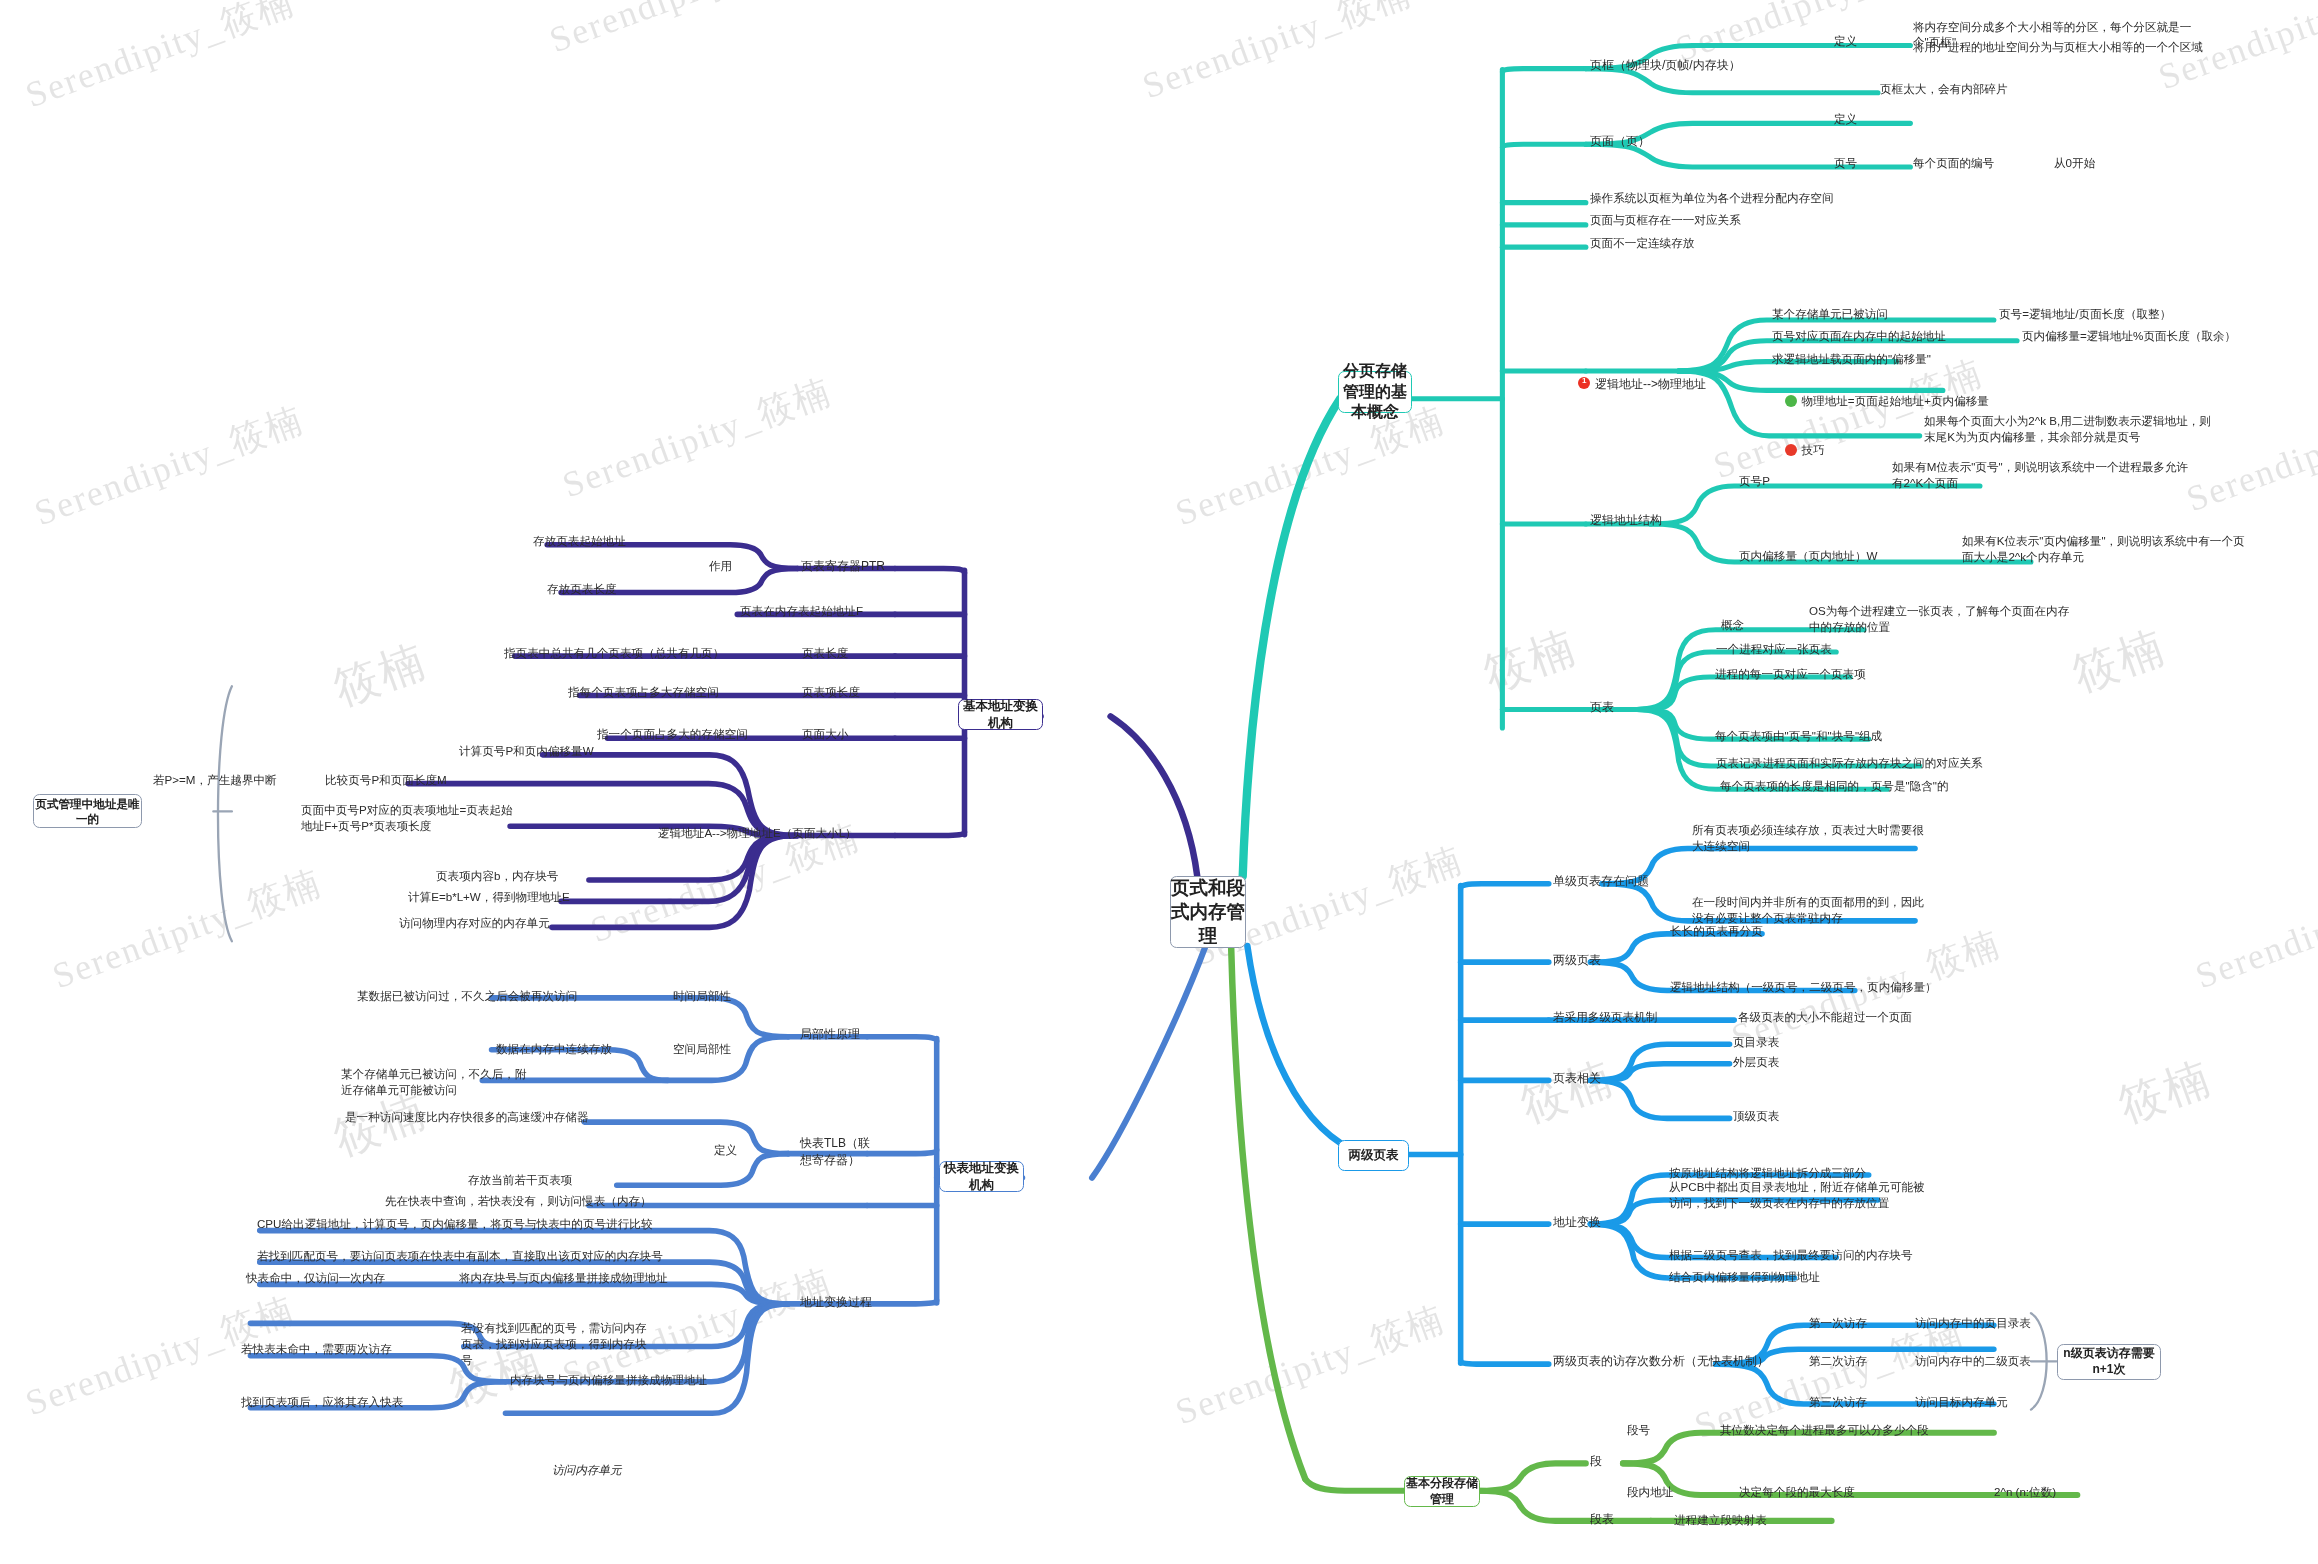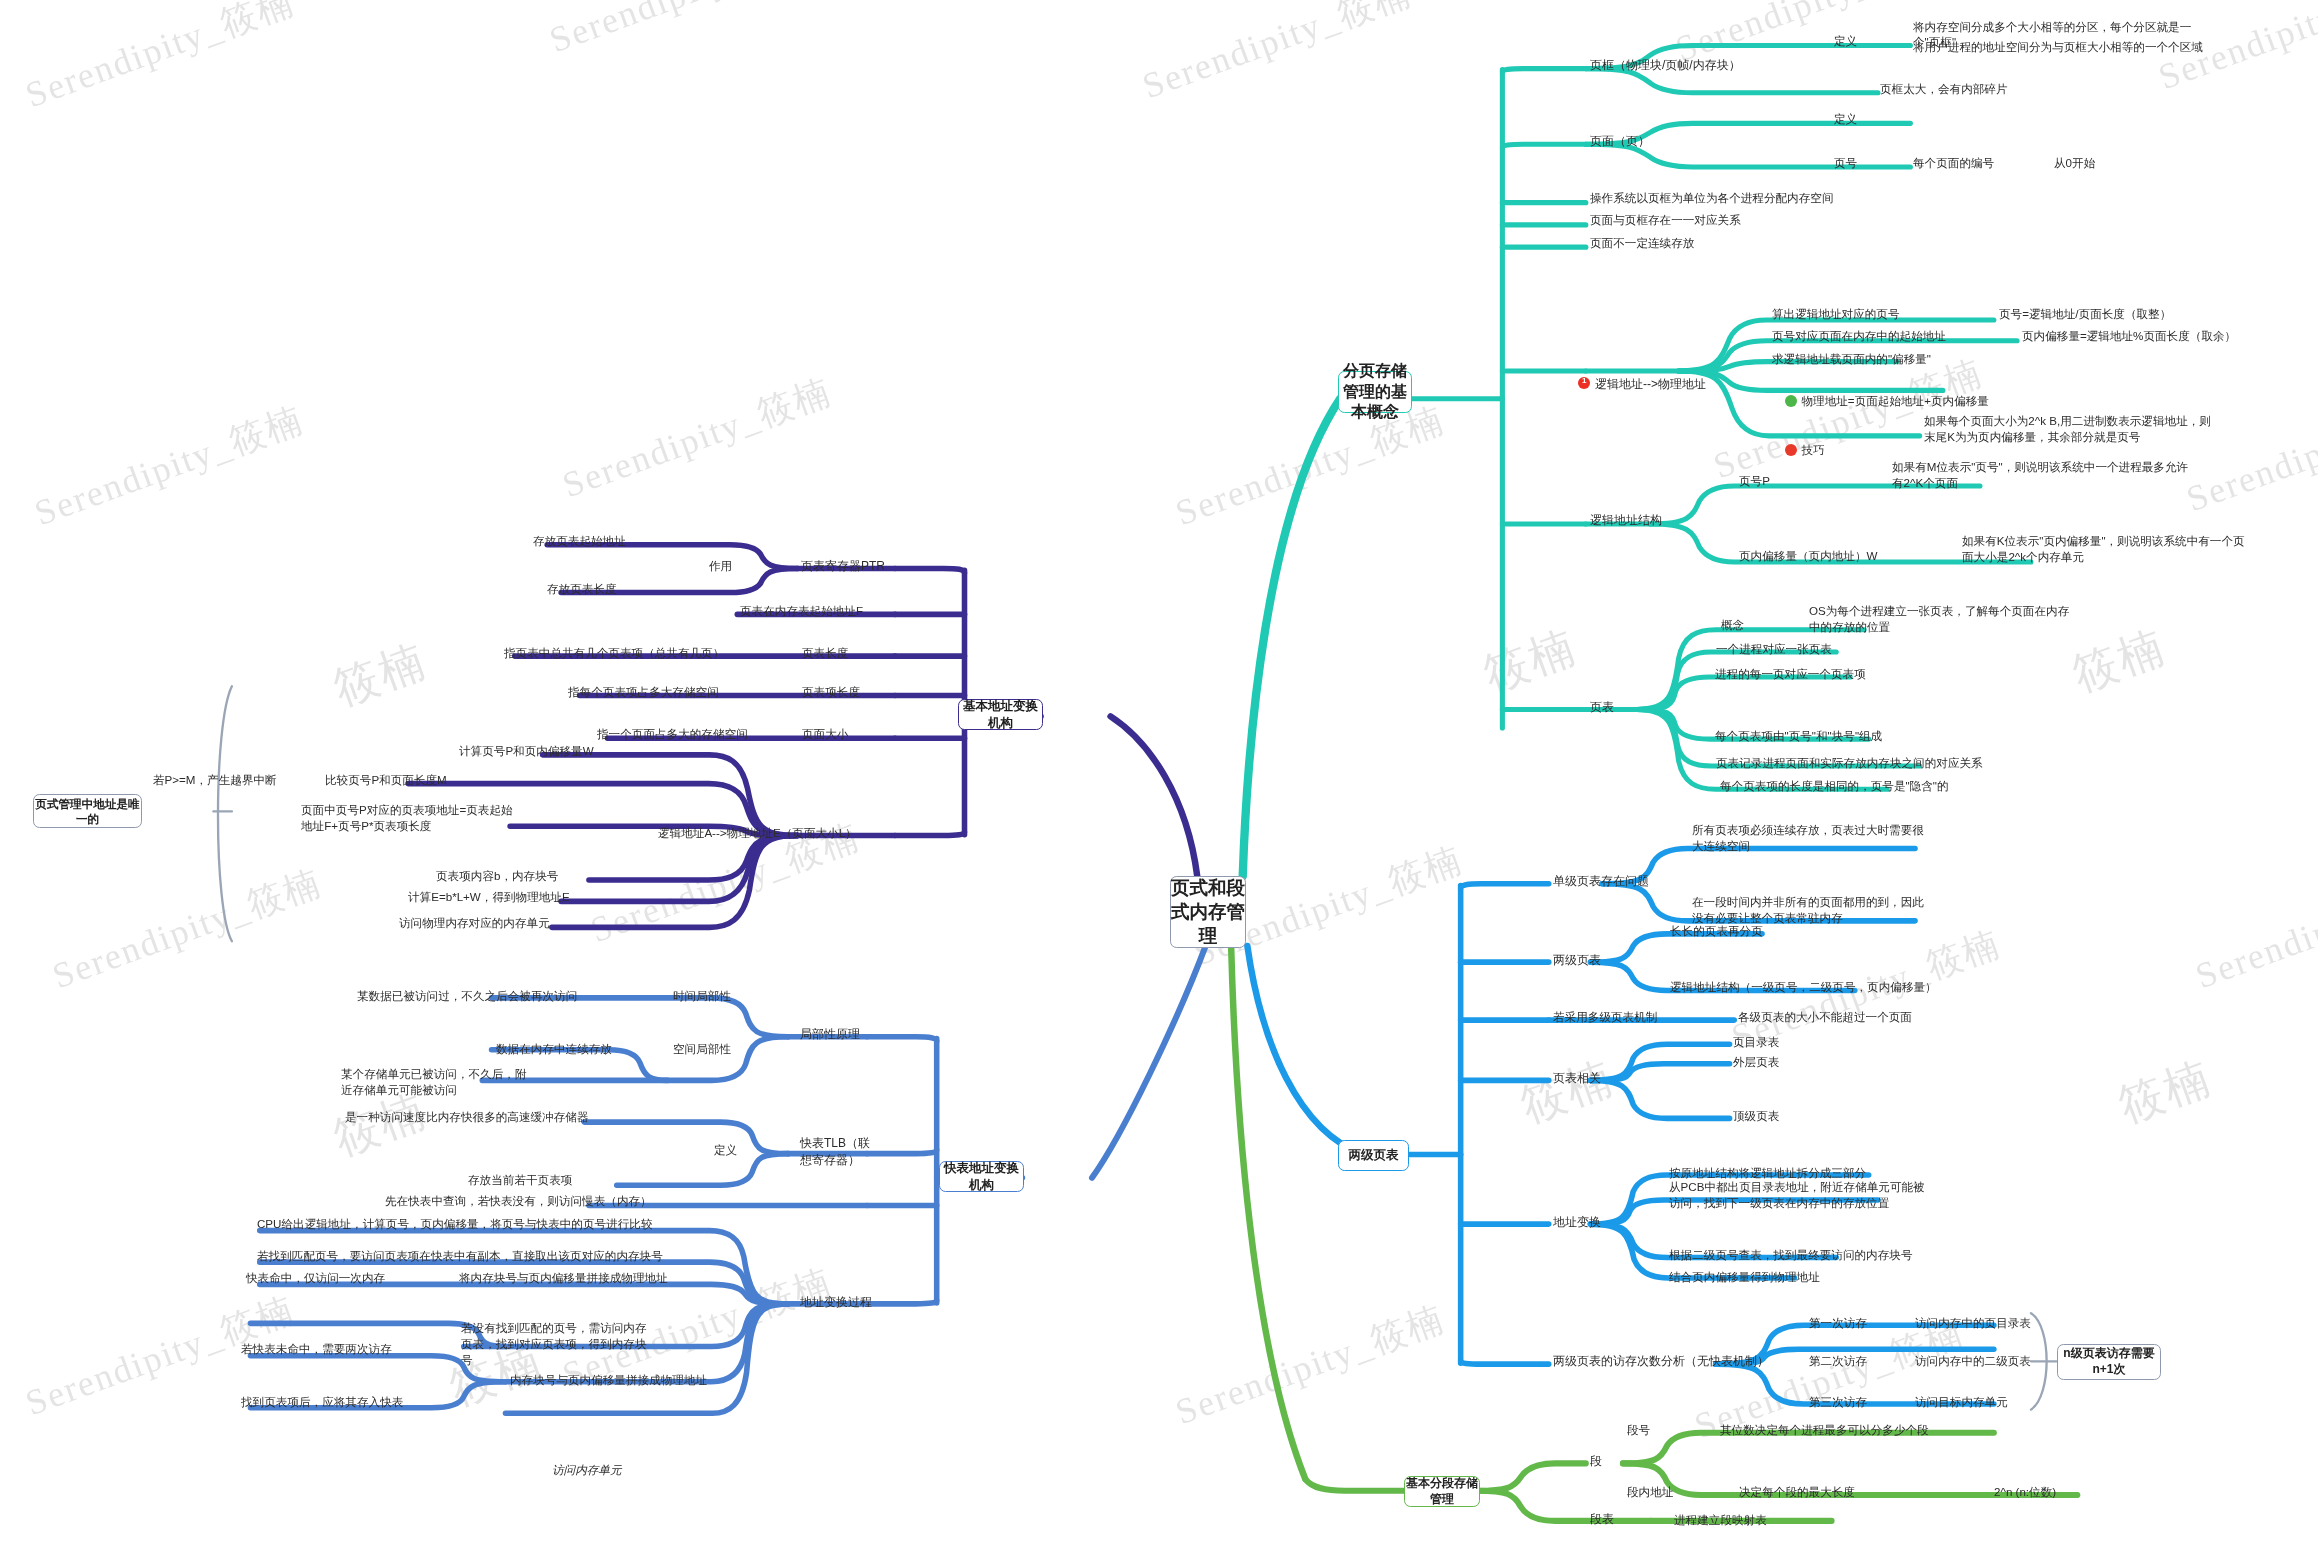--- a/index.html
+++ b/index.html
@@ -263,21 +263,21 @@
   <div class="node leaf" style="left:1913px;top:155px;">每个页面的编号</div>
   <div class="node leaf" style="left:2054px;top:155px;">从0开始</div>
 
   <div class="node leaf" style="left:1590px;top:190px;">操作系统以页框为单位为各个进程分配内存空间</div>
   <div class="node leaf" style="left:1590px;top:212px;">页面与页框存在一一对应关系</div>
   <div class="node leaf" style="left:1590px;top:235px;">页面不一定连续存放</div>
 
   <div class="node mid" style="left:1565px;top:359px;">
     <span class="bullet bul-darkred bul-num"></span><span>逻辑地址--&gt;物理地址</span>
   </div>
-  <div class="node leaf" style="left:1772px;top:306px;">算出逻辑地址对应的页号</div>
+  <div class="node leaf" style="left:1772px;top:306px;">某个存储单元已被访问</div>
   <div class="node leaf" style="left:1999px;top:306px;">页号=逻辑地址/页面长度（取整）</div>
   <div class="node leaf" style="left:1772px;top:328px;">页号对应页面在内存中的起始地址</div>
   <div class="node leaf" style="left:2022px;top:328px;">页内偏移量=逻辑地址%页面长度（取余）</div>
   <div class="node leaf" style="left:1772px;top:351px;">求逻辑地址载页面内的"偏移量"</div>
   <div class="node leaf" style="left:1772px;top:377px;">
     <span class="bullet bul-green"></span><span>物理地址=页面起始地址+页内偏移量</span>
   </div>
   <div class="node leaf" style="left:1772px;top:426px;">
     <span class="bullet bul-red"></span><span>技巧</span>
   </div>

